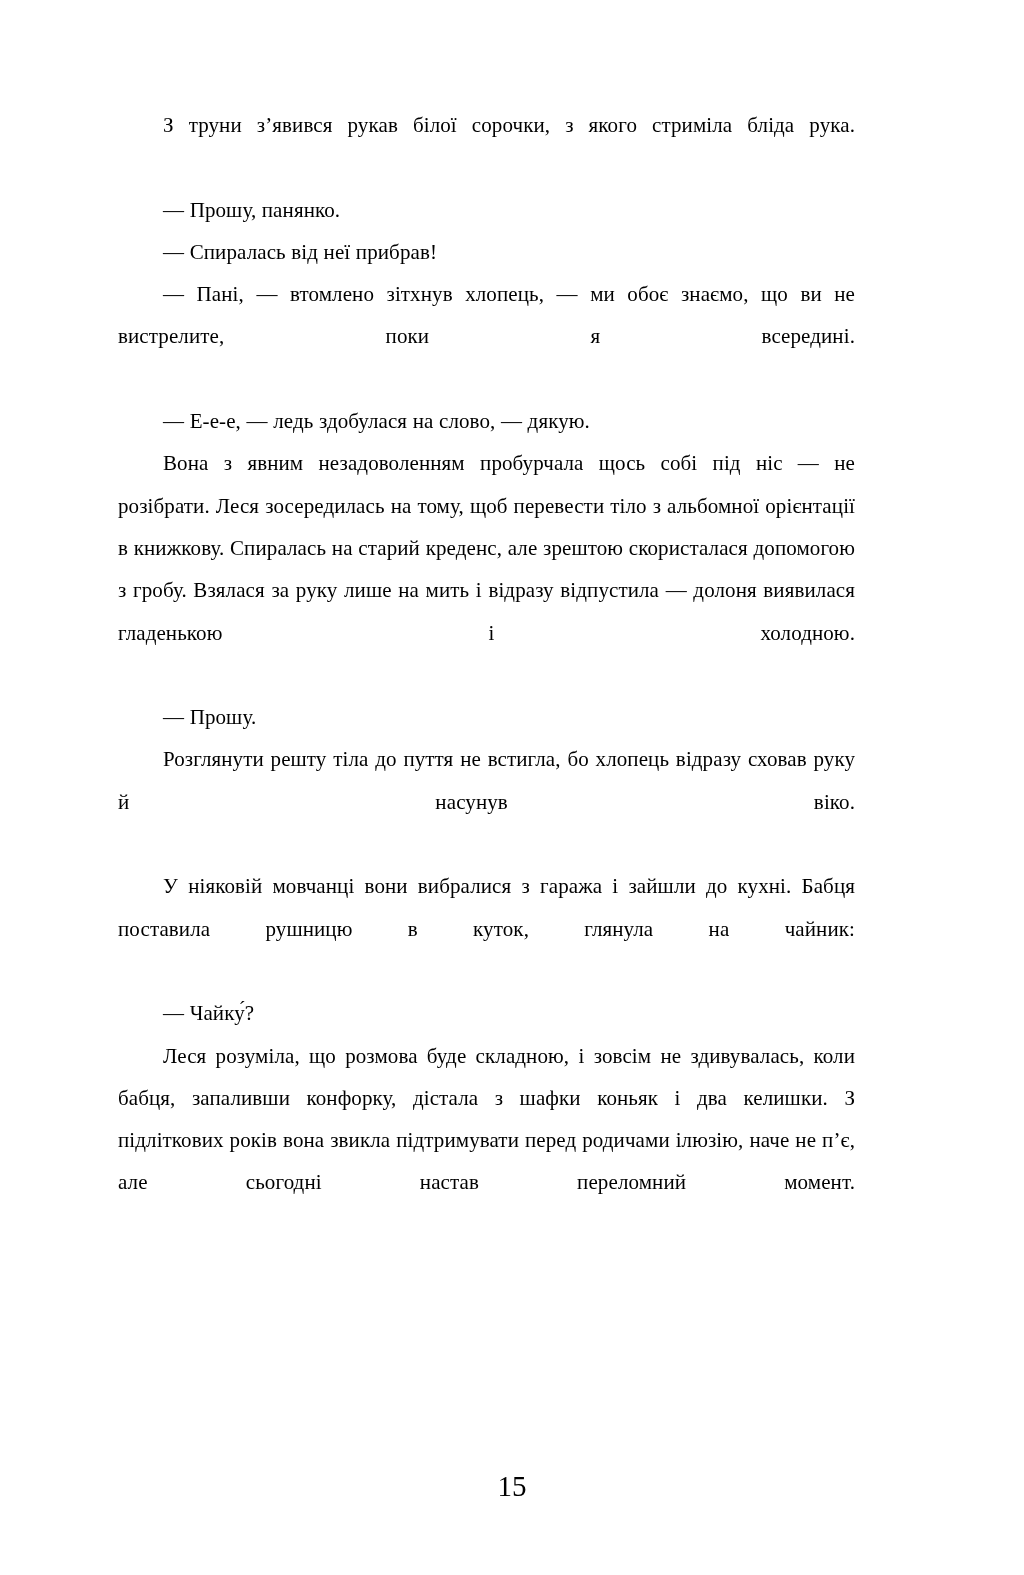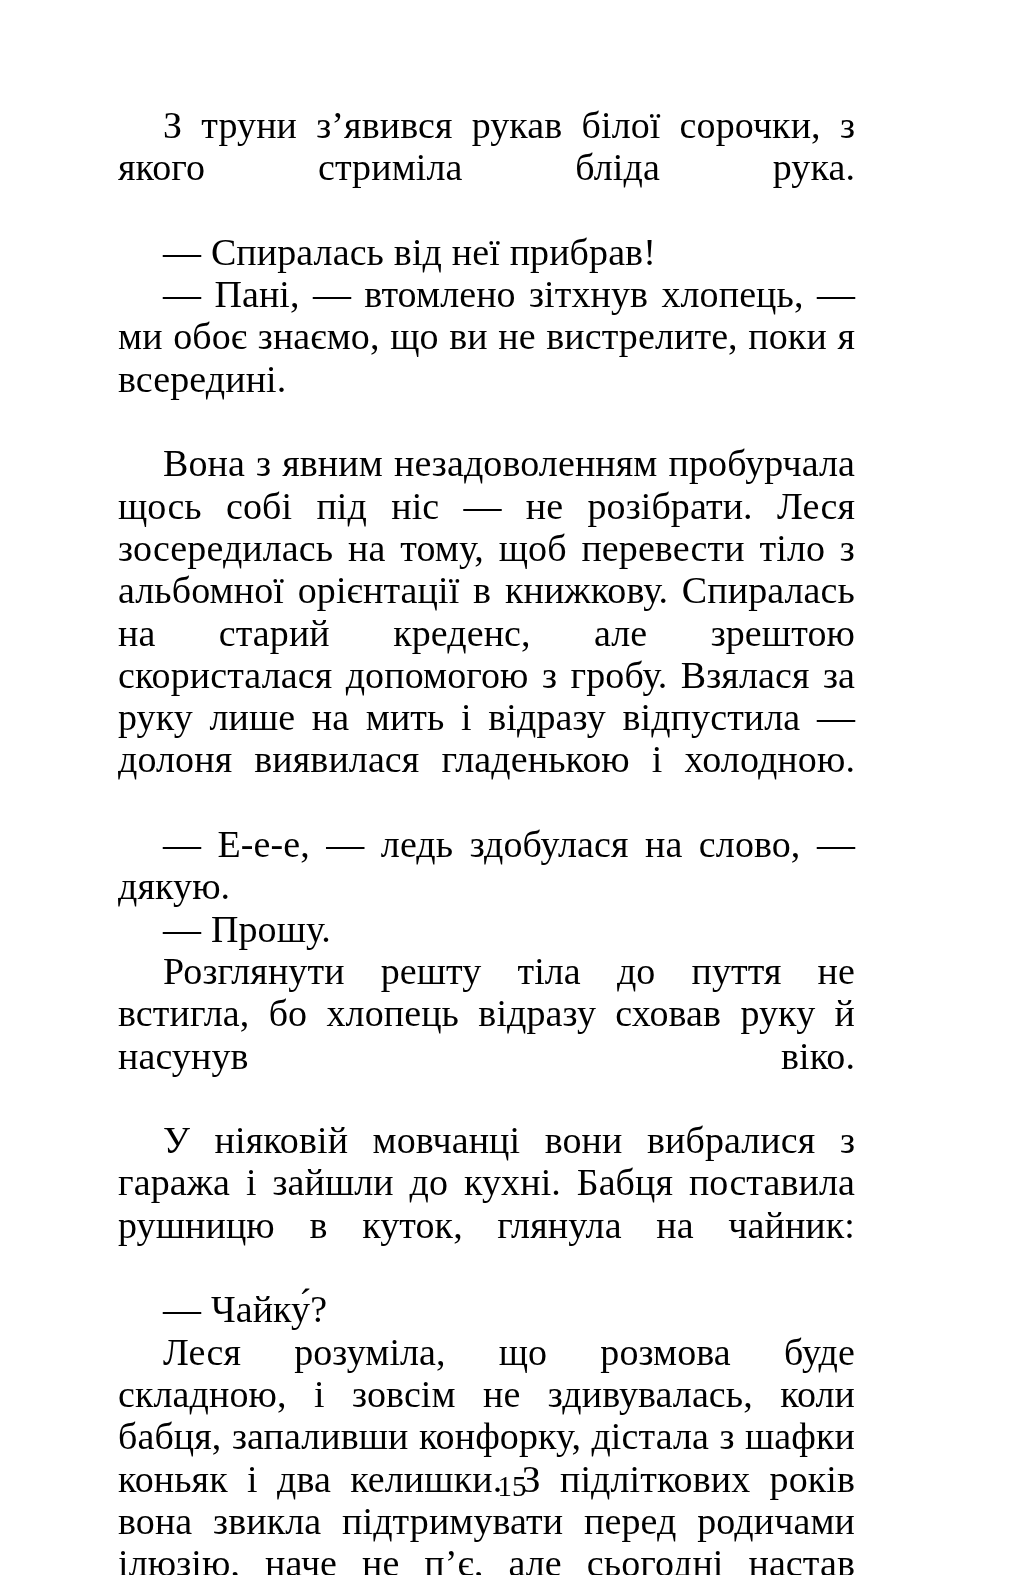--- a/index.html
+++ b/index.html
@@ -28,21 +28,21 @@
   #text-block {
     position: absolute;
     left: 118px;
     top: 104px;
     width: 737px;
   }
 
   .para {
     margin: 0;
     padding: 0;
-    font-size: 38px;
+    font-size: 21px;
     line-height: 42.3px;
     text-align: justify;
     text-justify: inter-word;
     text-indent: 45px;
     letter-spacing: 0.1px;
     word-spacing: 0.2px;
     -webkit-font-smoothing: none;
   }
 
   
@@ -72,24 +72,25 @@
     color: #000000;
   }
 </style>
 </head>
 <body>
 
 <div id="page">
 
   <div id="text-block">
     <p class="para">З труни з’явився рукав білої сорочки, з якого стриміла бліда рука.</p>
+    <p class="para short">— Прошу, панянко.</p>
     <p class="para short">— Спиралась від неї прибрав!</p>
     <p class="para">— Пані, — втомлено зітхнув хлопець, — ми обоє знаємо, що ви не вистрелите, поки я всередині.</p>
+    <p class="para short">— Е-е-е, — ледь здобулася на слово, — дякую.</p>
     <p class="para">Вона з явним незадоволенням пробурчала щось собі під ніс — не розібрати. Леся зосередилась на тому, щоб перевести тіло з альбомної орієнтації в книжкову. Спиралась на старий креденс, але зрештою скористалася допомогою з гробу. Взялася за руку лише на мить і відразу відпустила — долоня виявилася гладенькою і холодною.</p>
-    <p class="para short">— Е-е-е, — ледь здобулася на слово, — дякую.</p>
     <p class="para short">— Прошу.</p>
     <p class="para">Розглянути решту тіла до пуття не встигла, бо хлопець відразу сховав руку й насунув віко.</p>
     <p class="para">У ніяковій мовчанці вони вибралися з гаража і зайшли до кухні. Бабця поставила рушницю в куток, глянула на чайник:</p>
     <p class="para short">— Чайку́?</p>
     <p class="para">Леся розуміла, що розмова буде складною, і зовсім не здивувалась, коли бабця, запаливши конфорку, дістала з шафки коньяк і два келишки. З підліткових років вона звикла підтримувати перед родичами ілюзію, наче не п’є, але сьогодні настав переломний момент.</p>
   </div>
 
   <div id="page-number">15</div>
 
 </div>

